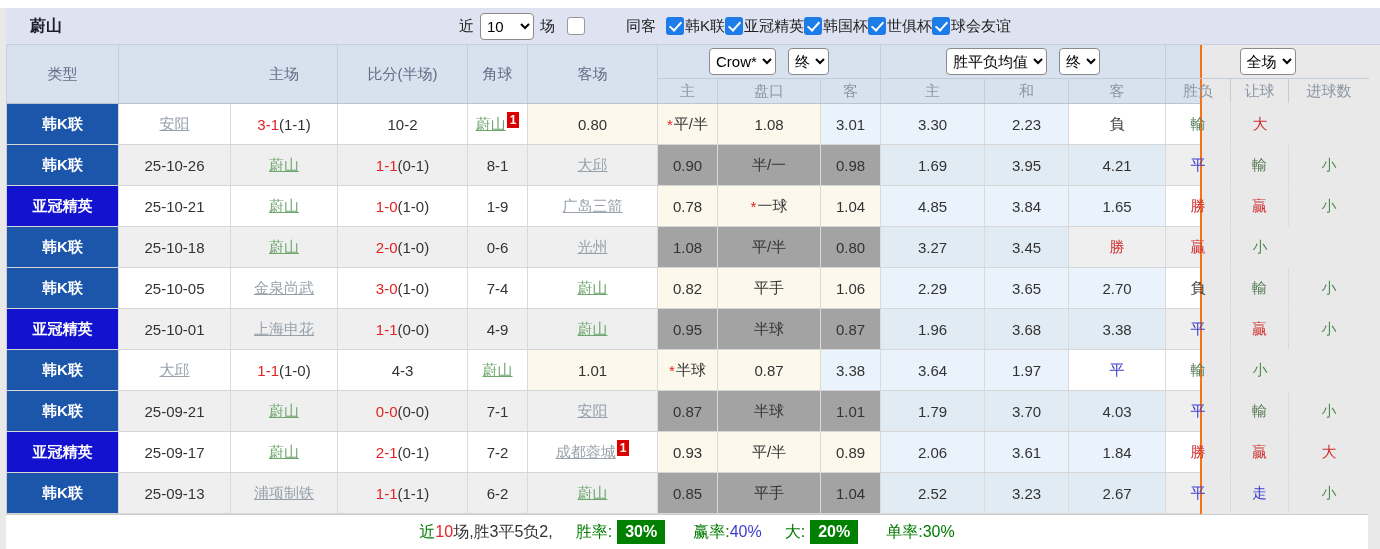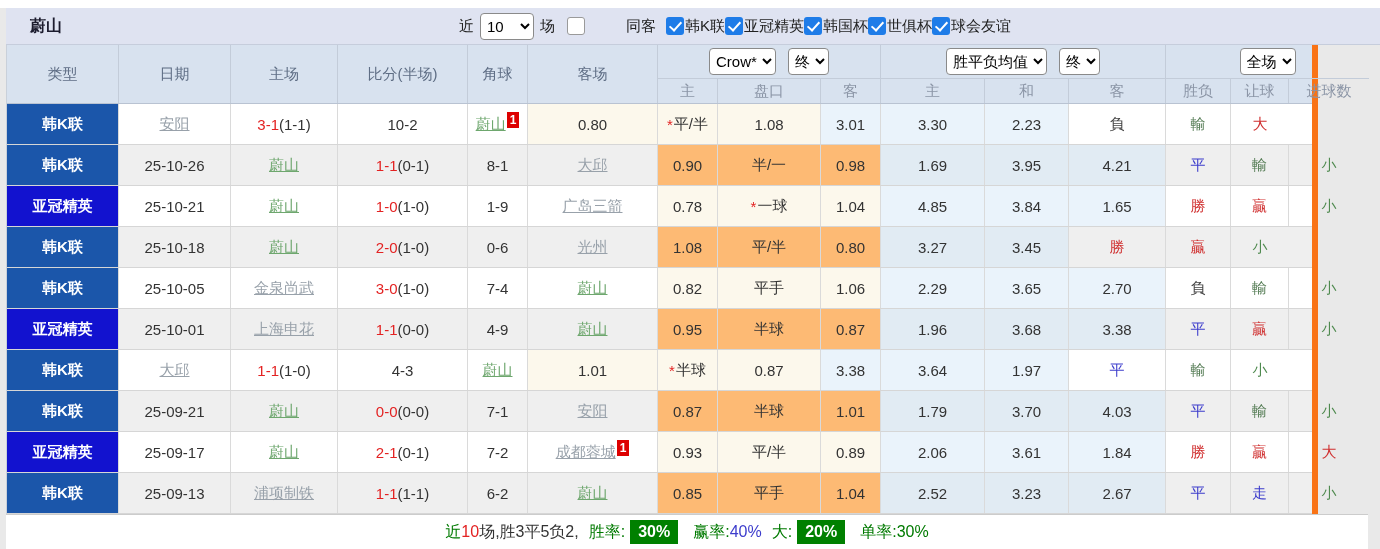--- a/index.html
+++ b/index.html
@@ -35,21 +35,21 @@
     content:""; position:absolute; left:6px; top:2px; width:5px; height:10px;
     border:solid #fff; border-width:0 2px 2px 0; transform:rotate(42deg);
   }
   .cb.unchecked { background:#fff; border:1px solid #9a9a9a; }
   .cb-group { display:inline-flex; align-items:center; cursor:pointer; }
   .cb-group .cb { margin-right:1px; }
   .gap-s { margin-left:8px;gap:40px; } .gap-m { margin-left:10px; }
 
   
   :root { --cols: 112px 112px 107px 130px 60px 130px 60px 103px 60px 104px 84px 97px 65px 58px 80px; }
-  .tbl { width:1312px; background:#fff; border-left:1px solid #c9d0da; border-right:6px solid #f97316; }
+  .tbl { width:1196px; background:#fff; border-left:1px solid #c9d0da; border-right:2px solid #f97316; }
   .thead {
     display:grid; grid-template-columns:var(--cols); grid-template-rows:34px 24px;
     background:var(--header-bg); color:#5f6e85; font-size:15px;
     border-bottom:1px solid #b9c3d2;
   }
   .th { display:flex; align-items:center; justify-content:center; border-right:1px solid #c3ccd9; }
   .th:last-child { border-right:none; }
   .span2 { grid-row:1/3; }
   .c1{grid-column:1}.c2{grid-column:2}.c3{grid-column:3}.c4{grid-column:4}.c5{grid-column:5}.c6{grid-column:6}
   .ctrl { grid-row:1; display:flex; gap:12px; align-items:center; justify-content:center; border-bottom:1px solid #c3ccd9; }
@@ -59,21 +59,21 @@
   .s15 { border-right:none; }
 
   .tr { display:grid; grid-template-columns:var(--cols); height:41px; background:#ffffff; border-bottom:1px solid #d6d6d6; }
   .tr.alt { background:#efefef; }
   .td { display:flex; align-items:center; justify-content:center; border-right:1px solid #dadada; font-size:15px; color:#333; overflow:hidden; }
   .td.last { border-right:none; }
   .td.lg { color:#fff; font-weight:bold; }
   .lg-k  { background:var(--league-k-bg); }
   .lg-a  { background:var(--league-acl-bg); }
   .tr .odds { background:var(--odds-cream-bg); }
-  .tr.alt .odds { background:#fdba74; }
+  .tr.alt .odds { background:#a3a3a3; }
   .tr .avg { background:var(--avg-blue-bg); }
   .tr.alt .avg { background:#e1ebf3; }
   .ft { color:var(--score-red); }
   .ht { color:#333; }
   .team { cursor:pointer;text-decoration:underline; }
   .team-green { color:var(--team-green); }
   .team-gray  { color:var(--team-gray); }
   .badge1 {
     background:var(--badge-red); color:#fff; font-size:12px; font-weight:bold;
     line-height:1; padding:2px 3px; margin-left:1px; align-self:flex-start; margin-top:8px;
@@ -91,21 +91,21 @@
   
   .footer {
     width:1362px; height:35px; background:#fff; border-top:1px solid #cccccc;
     display:flex; align-items:center; justify-content:center; font-size:16px;
   }
   .f-green { color:var(--footer-green); }
   .f-red   { color:var(--score-red); }
   .f-dark  { color:#333; }
   .f-blue  { color:var(--draw-blue); }
   .f-badge { background:var(--rate-badge-green); color:#fff; font-weight:bold; padding:3px 8px; margin:0 5px; }
-  .f-sp { margin-left:10px; }
+  .f-sp { margin-left:23px; }
 </style>
 </head>
 <body>
 
 <div class="page">
   <div class="top-strip"></div>
   <div class="content">
 
     <div class="title-bar">
       <span class="team-title">蔚山</span>
@@ -138,21 +138,20 @@
         <label class="cb-group">
           <span class="cb checked"></span>
           <span>球会友谊</span>
         </label>
       </div>
     </div>
 
     <div class="tbl">
       <div class="thead">
         <div class="th span2 c1">类型</div>
-        <div class="th span2 c2">日期</div>
         <div class="th span2 c3">主场</div>
         <div class="th span2 c4">比分(半场)</div>
         <div class="th span2 c5">角球</div>
         <div class="th span2 c6">客场</div>
         <div class="th ctrl g1">
           <select><option>Crow*</option></select>
           <select><option>终</option></select>
         </div>
         <div class="th ctrl g2">
           <select><option>胜平负均值</option></select>

